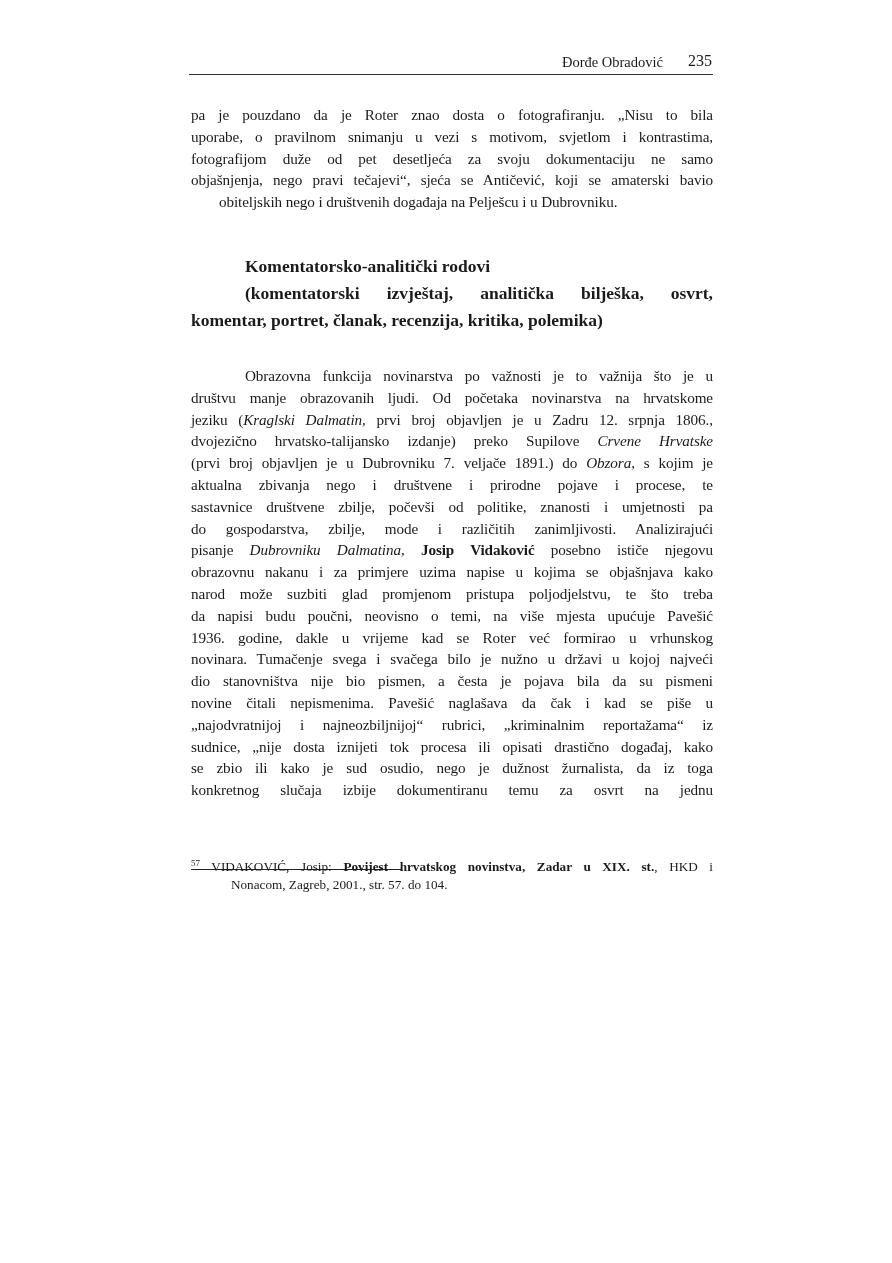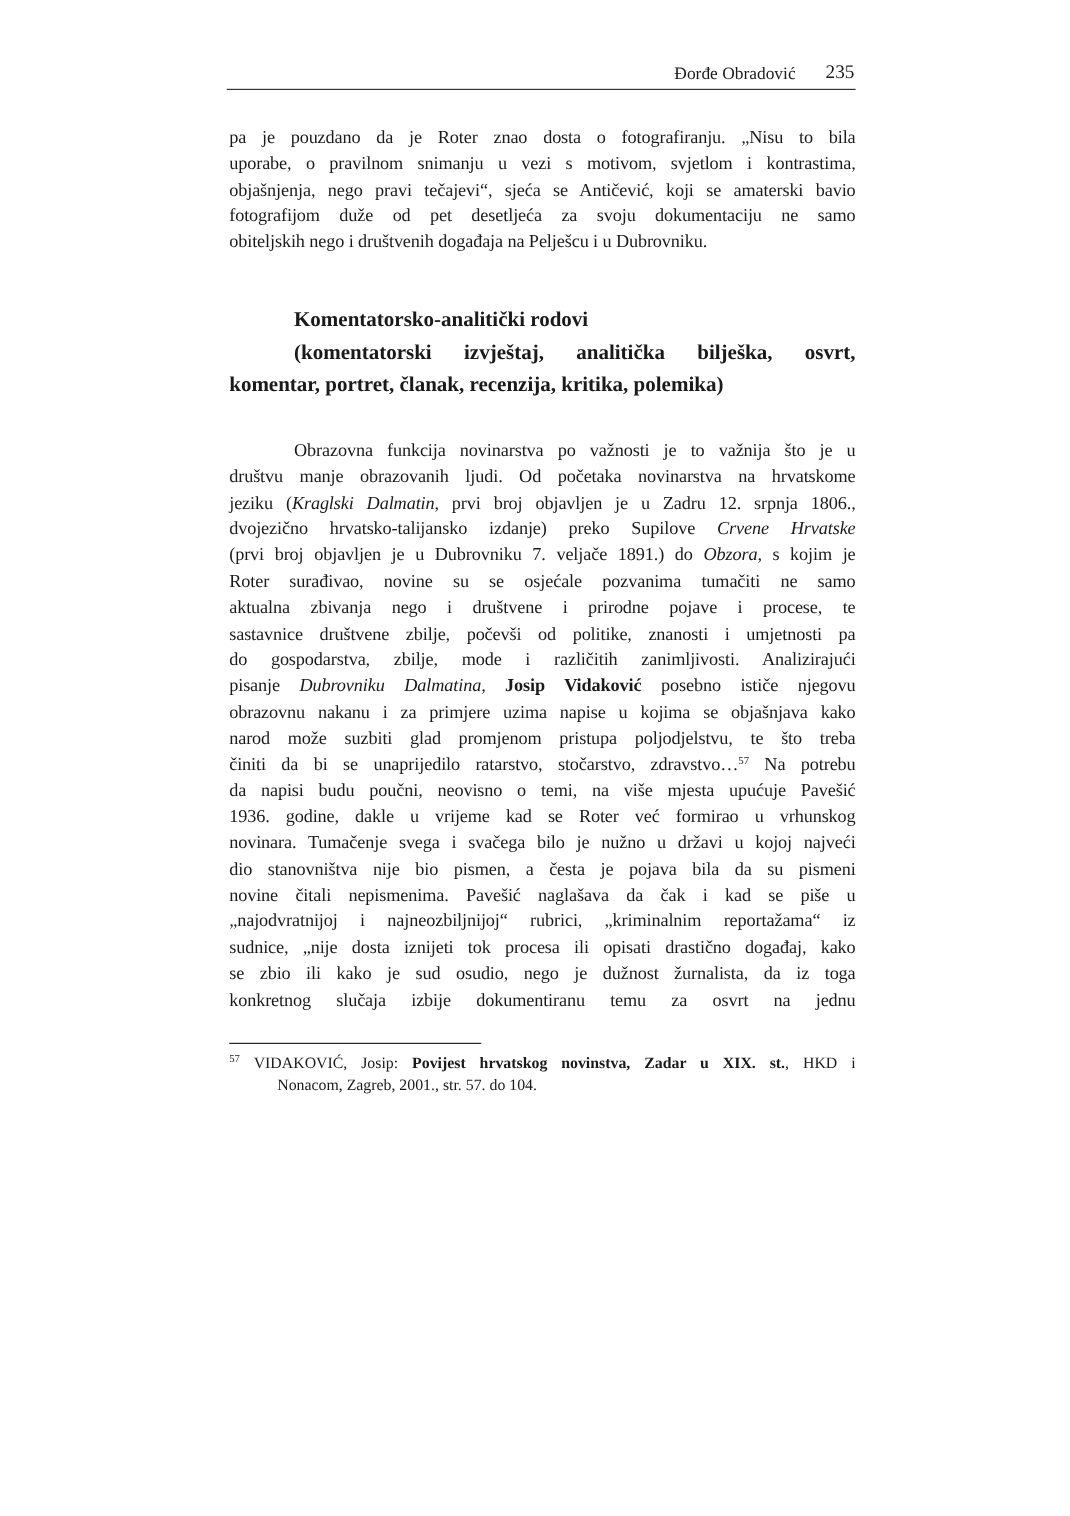--- a/index.html
+++ b/index.html
@@ -7,30 +7,30 @@
            font-family: "Liberation Serif", "DejaVu Serif", serif; color: #1a1a1a; }
     .page { position: absolute; left: 0; top: 0; width: 892px; height: 1263px; }
     .running-head { position: absolute; left: 189px; top: 52px; width: 524px;
                     height: 22px; border-bottom: 1px solid #333; }
     .rh-author { position: absolute; right: 50px; top: 2px; font-size: 14.5px; }
     .rh-page { position: absolute; right: 1px; top: 0px; font-size: 16px; }
     .text-block { position: absolute; left: 191px; width: 522px; }
     .para { font-size: 15.2px; line-height: 21.8px; text-align: justify;
             margin: 0; letter-spacing: -0.1px; }
     .para .line { display: block; text-align: justify; text-align-last: justify; height: 21.8px; white-space: nowrap; }
-    .para .line.last { text-align-last: left; }
+    .para .line.last { text-align-last: left; margin-left: 28px; }
     .indent { padding-left: 54px; }
     .heading { font-weight: bold; font-size: 17.5px; line-height: 27px; margin: 0; }
     .heading .line { display: block; height: 27px; white-space: nowrap; text-align: justify; text-align-last: justify; }
     .heading .line.last { text-align-last: left; }
     .heading .line.ind { padding-left: 54px; }
     .heading .line.first { text-align-last: left; }
     .fn-rule { position: absolute; left: 191px; top: 869px; width: 210px; height: 0;
                border-top: 1px solid #222; }
-    .footnote { position: absolute; left: 191px; top: 877px; width: 522px;
+    .footnote { position: absolute; left: 191px; top: 858px; width: 522px;
                 font-size: 13.2px; line-height: 18px; }
     .footnote .line { display: block; height: 18px; white-space: nowrap; text-align: justify; text-align-last: justify; }
     .footnote .line.last { text-align-last: left; margin-left: 40px; }
     sup { font-size: 9px; vertical-align: 5px; line-height: 0; }
     i { font-style: italic; }
     b { font-weight: bold; }
   </style>
 </head>
 <body>
 
@@ -38,49 +38,47 @@
 
   <div class="running-head">
     <span class="rh-author">Đorđe Obradović</span>
     <span class="rh-page">235</span>
   </div>
 
   <div class="text-block" style="top:104px;">
     <p class="para">
       <span class="line">pa je pouzdano da je Roter znao dosta o fotografiranju. „Nisu to bila</span>
       <span class="line">uporabe, o pravilnom snimanju u vezi s motivom, svjetlom i kontrastima,</span>
+      <span class="line">fotografijom duže od pet desetljeća za svoju dokumentaciju ne samo</span>
       <span class="line">objašnjenja, nego pravi tečajevi“, sjeća se Antičević, koji se amaterski bavio</span>
-      <span class="line">fotografijom duže od pet desetljeća za svoju dokumentaciju ne samo</span>
       <span class="line last">obiteljskih nego i društvenih događaja na Pelješcu i u Dubrovniku.</span>
     </p>
   </div>
 
   <div class="text-block" style="top:253px;">
     <h2 class="heading">
       <span class="line ind first">Komentatorsko-analitički rodovi</span>
       <span class="line ind">(komentatorski izvještaj, analitička bilješka, osvrt,</span>
       <span class="line last">komentar, portret, članak, recenzija, kritika, polemika)</span>
     </h2>
   </div>
 
   <div class="text-block" style="top:365px;">
     <p class="para">
       <span class="line indent">Obrazovna funkcija novinarstva po važnosti je to važnija što je u</span>
       <span class="line">društvu manje obrazovanih ljudi. Od početaka novinarstva na hrvatskome</span>
       <span class="line"><span>jeziku (</span><i>Kraglski Dalmatin,</i><span> prvi broj objavljen je  u Zadru 12. srpnja 1806.,</span></span>
       <span class="line"><span>dvojezično hrvatsko-talijansko izdanje) preko Supilove </span><i>Crvene Hrvatske</i></span>
       <span class="line"><span>(prvi broj objavljen je u Dubrovniku 7. veljače 1891.) do </span><i>Obzora,</i><span> s kojim je</span></span>
-      <span class="line">Roter surađivao, novine su se osjećale pozvanima tumačiti ne samo</span>
       <span class="line">aktualna zbivanja nego i društvene i prirodne pojave i procese, te</span>
       <span class="line">sastavnice društvene zbilje, počevši od  politike, znanosti i umjetnosti pa</span>
       <span class="line">do gospodarstva, zbilje, mode i različitih zanimljivosti. Analizirajući</span>
       <span class="line"><span>pisanje </span><i>Dubrovniku Dalmatina,</i><b> Josip Vidaković</b><span> posebno ističe njegovu</span></span>
       <span class="line">obrazovnu nakanu i za primjere uzima napise u kojima se objašnjava kako</span>
       <span class="line">narod može suzbiti glad promjenom pristupa poljodjelstvu, te što treba</span>
-      <span class="line"><span>činiti da bi se unaprijedilo ratarstvo, stočarstvo, zdravstvo…</span><sup>57</sup><span> Na potrebu</span></span>
       <span class="line">da napisi budu poučni, neovisno o temi, na više mjesta upućuje Pavešić</span>
       <span class="line">1936. godine, dakle u vrijeme kad se Roter već formirao u vrhunskog</span>
       <span class="line">novinara. Tumačenje svega i svačega bilo je nužno u državi u kojoj najveći</span>
       <span class="line">dio stanovništva nije bio pismen, a česta je pojava bila da su pismeni</span>
       <span class="line">novine čitali nepismenima. Pavešić naglašava da čak i kad se piše u</span>
       <span class="line">„najodvratnijoj i najneozbiljnijoj“ rubrici, „kriminalnim reportažama“ iz</span>
       <span class="line">sudnice, „nije dosta iznijeti tok procesa ili opisati drastično događaj, kako</span>
       <span class="line">se zbio ili kako je sud osudio, nego je dužnost žurnalista, da iz toga</span>
       <span class="line">konkretnog slučaja izbije dokumentiranu temu za osvrt na jednu</span>
     </p>

